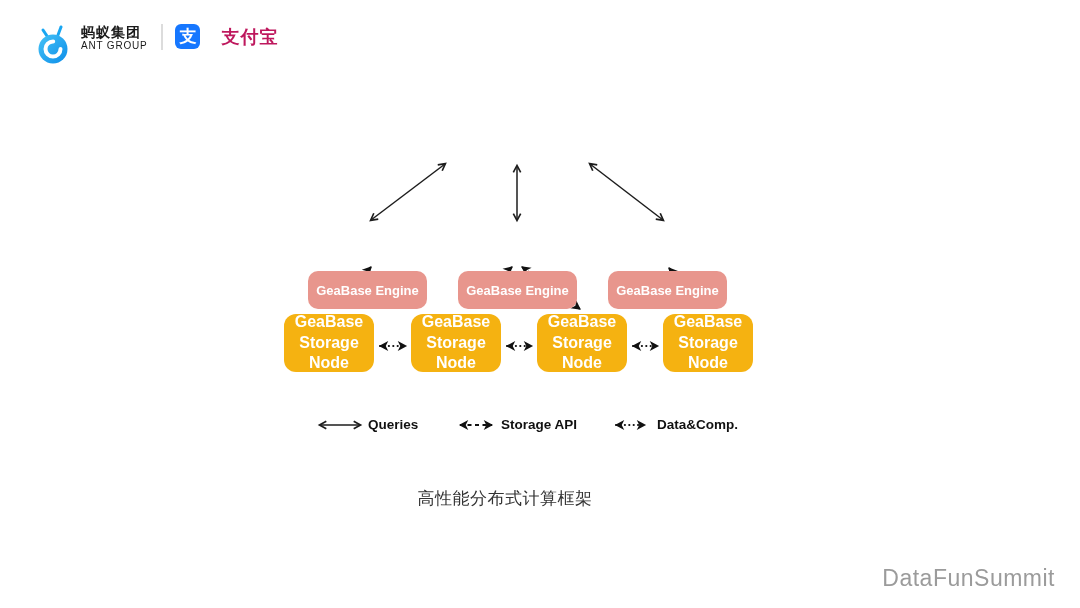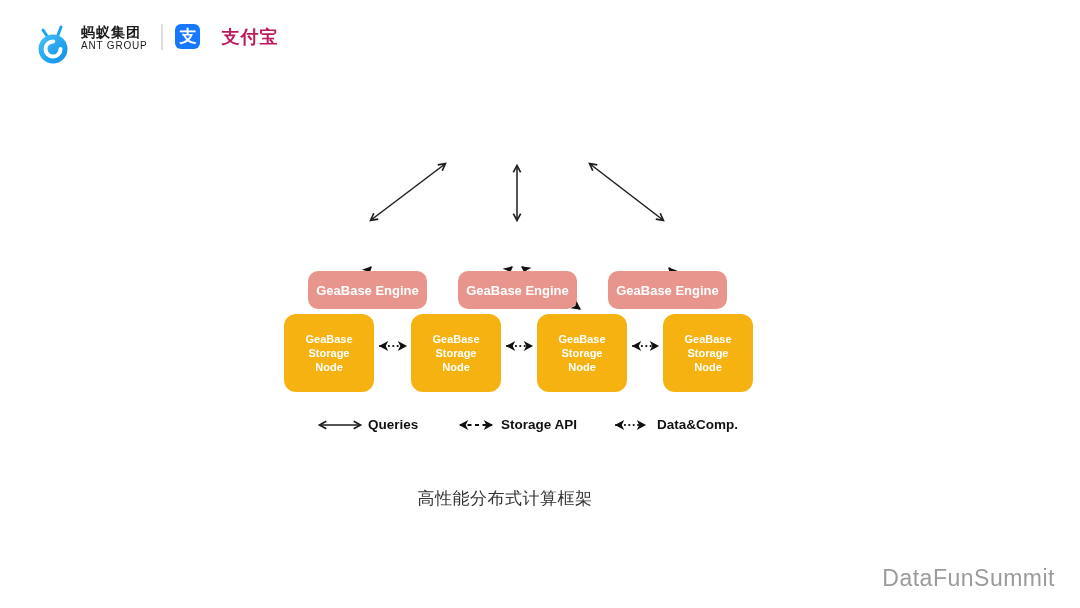--- a/index.html
+++ b/index.html
@@ -27,22 +27,22 @@
   
   .box{
     position:absolute;box-sizing:border-box;color:#ffffff;font-weight:bold;
     display:flex;align-items:center;justify-content:center;text-align:center;
   }
   .client-box{left:437px;top:129px;width:160px;height:32px;border-radius:8px;
     background:#55B7F0;font-size:13px;}
   .engine-box{top:225px;width:119px;height:38px;border-radius:10px;
     background:#E8968D;font-size:13px;margin-top:46px;}
   .engine-1{left:308px;} .engine-2{left:458px;} .engine-3{left:608px;}
-  .storage-box{top:314px;width:90px;height:78px;border-radius:12px;
-    background:#F5B211;font-size:11px;line-height:1.3;white-space:pre-line;}
+  .storage-box{top:314px;width:90px;height:58px;border-radius:12px;
+    background:#F5B211;font-size:16px;line-height:1.3;white-space:pre-line;}
   .storage-1{left:284px;} .storage-2{left:411px;} .storage-3{left:537px;} .storage-4{left:663px;}
 
   
   svg.arrow-layer{position:absolute;left:0;top:0;width:1080px;height:608px;pointer-events:none;}
   .ln-solid{stroke:#1d1d1d;stroke-width:1.5;fill:none;}
   .ln-dashed{stroke:#111;stroke-width:2;fill:none;stroke-dasharray:4 3.5;}
   .ln-dotted{stroke:#111;stroke-width:2;fill:none;stroke-dasharray:0.2 4.2;stroke-linecap:round;}
 
   
   .legend-label{position:absolute;top:417px;font-size:13.5px;font-weight:bold;color:#111;}

